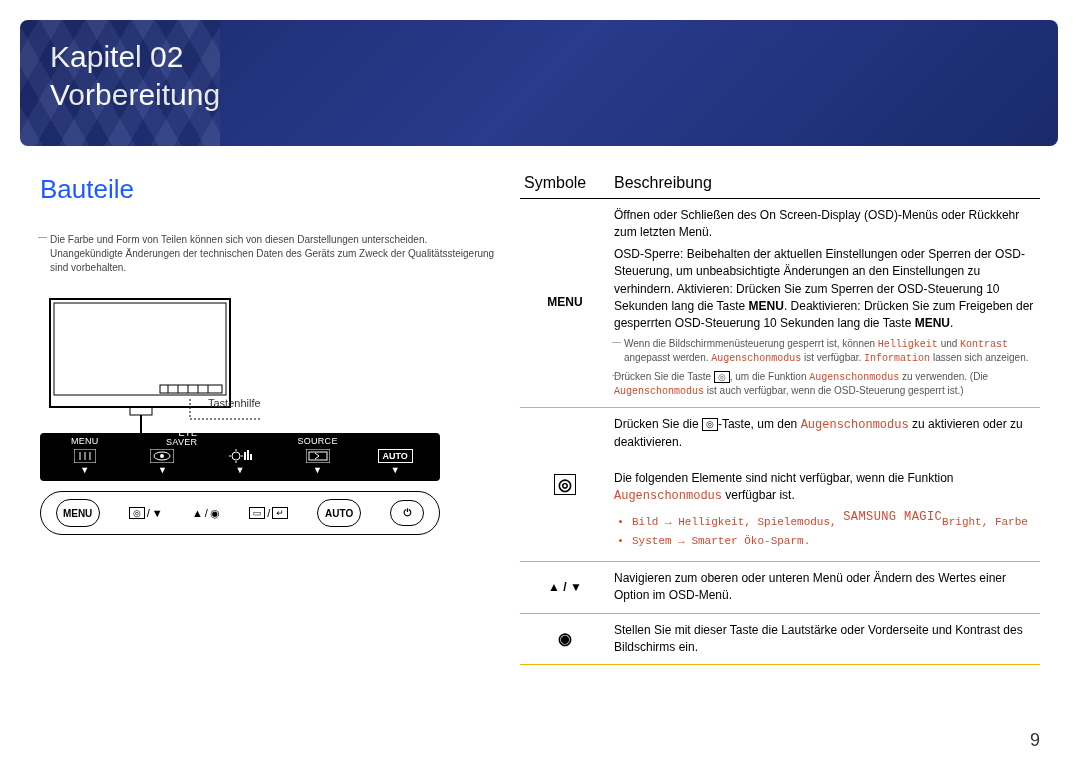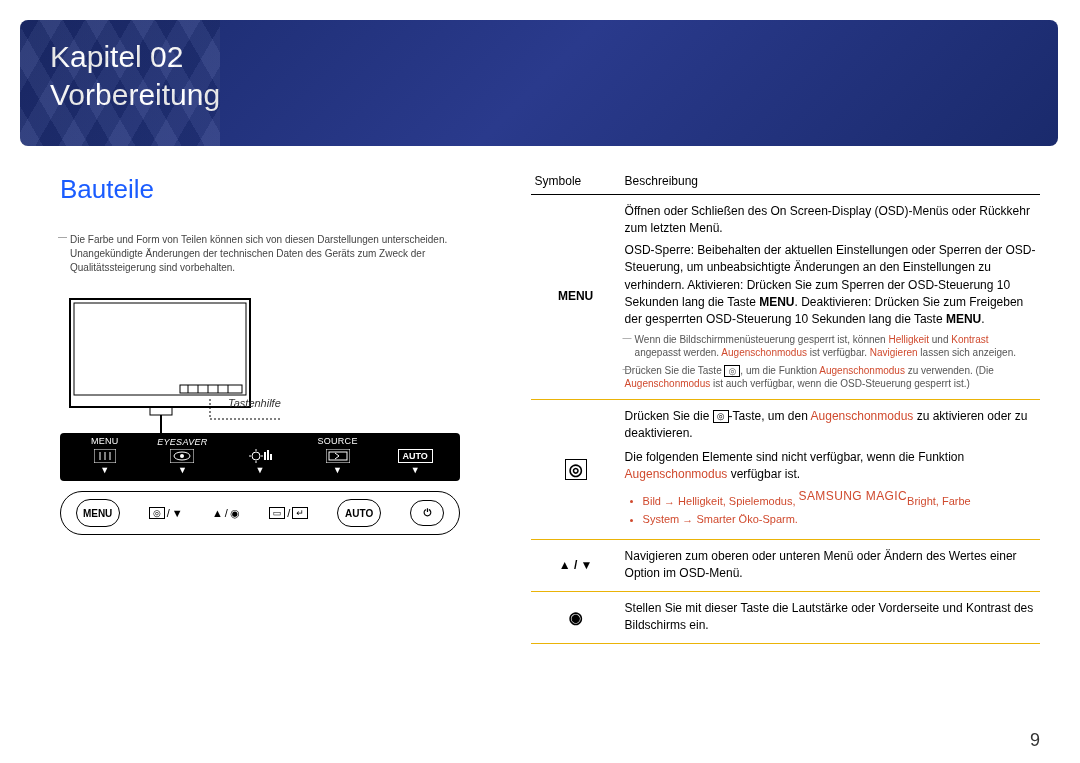--- a/index.html
+++ b/index.html
@@ -24,21 +24,21 @@
     overflow: hidden;
   }
   .banner::before {
     content:"";
     position:absolute;
     left:0; top:0; width:200px; height:100%;
     background: repeating-linear-gradient(60deg, rgba(255,255,255,0.05) 0 20px, rgba(0,0,0,0.05) 20px 40px),
                 repeating-linear-gradient(-60deg, rgba(255,255,255,0.05) 0 20px, rgba(0,0,0,0.05) 20px 40px);
   }
   .banner h1 { font-weight: 300; font-size: 30px; line-height: 1.25; }
-  .content { display: flex; padding: 28px 40px 0 60px; gap: 20px; }
+  .content { display: flex; padding: 28px 40px 0 40px; gap: 20px; }
   .left { width: 460px; }
   .right { width: 520px; }
   .section-title { color: #1a5cff; font-size: 26px; font-weight: 400; margin-bottom: 28px; }
   .subsection-title { font-size: 20px; font-weight: 400; margin-bottom: 10px; }
   .small-note { font-size: 10px; color: #444; line-height: 1.4; margin-bottom: 14px; position: relative; padding-left: 10px; }
   .small-note::before { content: "―"; position: absolute; left:-2px; top:-2px; color:#777; font-size:9px; }
   .monitor-block { margin-top: 6px; }
   .monitor-svg { display:block; }
   .tastenhilfe-label { font-size: 11px; color:#333; position:relative; }
   .osd-bar {
@@ -55,26 +55,26 @@
     margin-top: 10px; display:flex; align-items:center; justify-content:space-around;
   }
   .pill-btn {
     width: 44px; height: 28px; border:1.5px solid #000; border-radius: 14px;
     display:flex; align-items:center; justify-content:center; font-size:10px; font-weight:bold;
   }
   .pill-btn.small { width: 34px; height: 26px; border-radius: 13px; }
   .pill-pair { display:flex; align-items:center; gap:2px; font-size:11px; }
   
   .tbl { width: 100%; border-collapse: collapse; font-size: 12px; }
-  .tbl th { text-align:left; font-weight:400; font-size:12px; padding: 0 4px 6px 4px; border-bottom: 1.5px solid #000; }
+  .tbl th { text-align:left; font-weight:400; font-size:16px; padding: 0 4px 6px 4px; border-bottom: 1.5px solid #000; }
   .tbl td { padding: 8px 4px; vertical-align: top; border-bottom: 1px solid #eab308; line-height: 1.45; }
   .tbl td.sym { width: 90px; text-align:center; font-weight:bold; vertical-align: middle; }
   .note-sub { font-size: 10px; color:#555; line-height:1.35; padding-left:10px; position:relative; margin-top:4px;}
   .note-sub::before { content:"―"; position:absolute; left:-2px; top:-1px; font-size:9px; color:#888;}
-  .red { color: #d04a2e; }
+  .red { color: #d04a2e; font-family: Liberation Mono, monospace; }
   .bullet-list { list-style: disc; padding-left: 18px; margin-top:4px; }
   .bullet-list li { font-size: 11px; margin-bottom: 3px; }
   .samsung-magic { font-size:12px; letter-spacing:.4px; vertical-align: super; }
   .page-number { position:absolute; right:40px; bottom:12px; font-size:18px; color:#333; }
   .icon-box { display:inline-block; border:1px solid #000; padding:0 3px; font-size:9px; line-height:1.2; vertical-align:middle;}
   .sym-icon { font-size:16px; }
 </style>
 </head>
 <body>
 
@@ -102,39 +102,39 @@
         <line x1="158" y1="96" x2="158" y2="104" stroke="#000"></line>
         <line x1="168" y1="96" x2="168" y2="104" stroke="#000"></line>
         <line x1="150" y1="110" x2="150" y2="130" stroke="#000" stroke-dasharray="2,2"></line>
         <line x1="150" y1="130" x2="220" y2="130" stroke="#000" stroke-dasharray="2,2"></line>
 
         <rect x="90" y="118" width="22" height="8" fill="none" stroke="#000" stroke-width="1"></rect>
         <line x1="101" y1="126" x2="101" y2="150" stroke="#000" stroke-width="2"></line>
         <path d="M 60 168 Q 101 145 142 168" fill="none" stroke="#000" stroke-width="2"></path>
         <ellipse cx="101" cy="168" rx="44" ry="8" fill="none" stroke="#000" stroke-width="2"></ellipse>
       </svg>
-      <div style="position:relative; left:168px; top:-76px; width:80px;font-style:italic;">
+      <div style="position:relative; left:168px; top:-76px; width:80px;">
         <span class="tastenhilfe-label">Tastenhilfe</span>
       </div>
 
       <div class="osd-bar" style="margin-top:-54px;">
         <div class="osd-cell">
           <div class="osd-upper">MENU</div>
           <div class="osd-icon">
             <svg width="22" height="14">
                 <rect x="0" y="0" width="22" height="14" fill="none" stroke="#fff"></rect>
                 <line x1="6" y1="3" x2="6" y2="11" stroke="#fff"></line>
                 <line x1="11" y1="3" x2="11" y2="11" stroke="#fff"></line>
                 <line x1="16" y1="3" x2="16" y2="11" stroke="#fff"></line>
               </svg>
           </div>
           <div class="osd-arrow">▼</div>
         </div>
         <div class="osd-cell">
-          <div class="osd-upper" style="flex-direction:row; line-height:1;font-style:italic;">
+          <div class="osd-upper" style="flex-direction:column; line-height:1;">
             <span>EYE</span>
             <span>SAVER</span>
           </div>
           <div class="osd-icon">
             <svg width="24" height="14">
                 <rect x="0" y="0" width="24" height="14" fill="none" stroke="#fff"></rect>
                 <ellipse cx="12" cy="7" rx="8" ry="4" fill="none" stroke="#fff"></ellipse>
                 <circle cx="12" cy="7" r="2" fill="#fff"></circle>
               </svg>
           </div>
@@ -212,37 +212,37 @@
       <tbody>
 
         <tr>
           <td class="sym">MENU</td>
           <td>
             <div>Öffnen oder Schließen des On Screen-Display (OSD)-Menüs oder Rückkehr zum letzten Menü.</div>
             <div style="margin-top:4px;">
               <span>OSD-Sperre: Beibehalten der aktuellen Einstellungen oder Sperren der OSD-Steuerung, um unbeabsichtigte Änderungen an den Einstellungen zu verhindern. Aktivieren: Drücken Sie zum Sperren der OSD-Steuerung 10 Sekunden lang die Taste </span><strong>MENU</strong><span>. Deaktivieren: Drücken Sie zum Freigeben der gesperrten OSD-Steuerung 10 Sekunden lang die Taste </span><strong>MENU</strong><span>.</span>
             </div>
             <div class="note-sub">
-              <span>Wenn die Bildschirmmenüsteuerung gesperrt ist, können </span><span class="red">Helligkeit</span><span> und </span><span class="red">Kontrast</span><span> angepasst werden. </span><span class="red">Augenschonmodus</span><span> ist verfügbar. </span><span class="red">Navigieren</span><span> lassen sich anzeigen.</span>
+              <span>Wenn die Bildschirmmenüsteuerung gesperrt ist, können </span><span class="red">Helligkeit</span><span> und </span><span class="red">Kontrast</span><span> angepasst werden. </span><span class="red">Augenschonmodus</span><span> ist verfügbar. </span><span class="red">Information</span><span> lassen sich anzeigen.</span>
             </div>
             <div class="note-sub" style="padding-left:0;">
               <span>Drücken Sie die Taste </span><span class="icon-box">◎</span><span>, um die Funktion </span><span class="red">Augenschonmodus</span><span> zu verwenden. (Die </span><span class="red">Augenschonmodus</span><span> ist auch verfügbar, wenn die OSD-Steuerung gesperrt ist.)</span>
             </div>
           </td>
         </tr>
 
         <tr>
           <td class="sym">
             <span class="icon-box sym-icon">◎</span>
           </td>
           <td>
             <div>
               <span>Drücken Sie die </span><span class="icon-box">◎</span><span>-Taste, um den </span><span class="red">Augenschonmodus</span><span> zu aktivieren oder zu deaktivieren.</span>
             </div>
-            <div style="margin-top:6px;">
+            <div style="margin-top:18px;">
               <span>Die folgenden Elemente sind nicht verfügbar, wenn die Funktion </span><span class="red">Augenschonmodus</span><span> verfügbar ist.</span>
             </div>
             <ul class="bullet-list">
               <li class="red">
                 <span>Bild</span> → <span>Helligkeit</span>, <span>Spielemodus</span>, <span class="samsung-magic">SAMSUNG MAGIC</span><span>Bright</span>, <span>Farbe</span>
               </li>
               <li class="red">
                 <span>System</span> → <span>Smarter Öko-Sparm.</span>
               </li>
             </ul>

